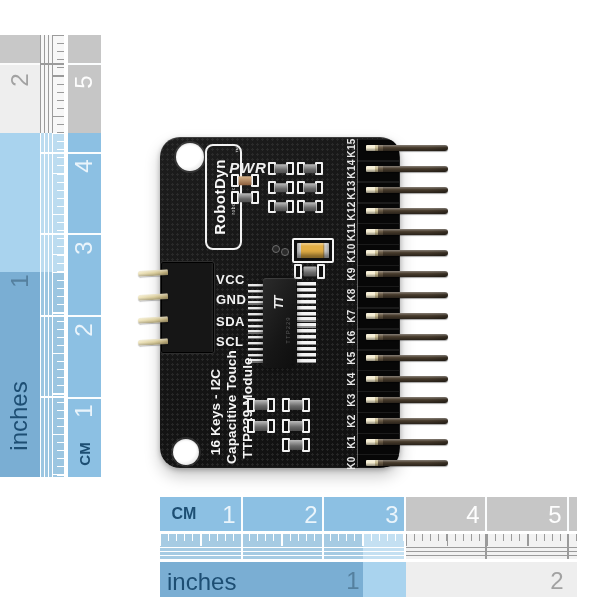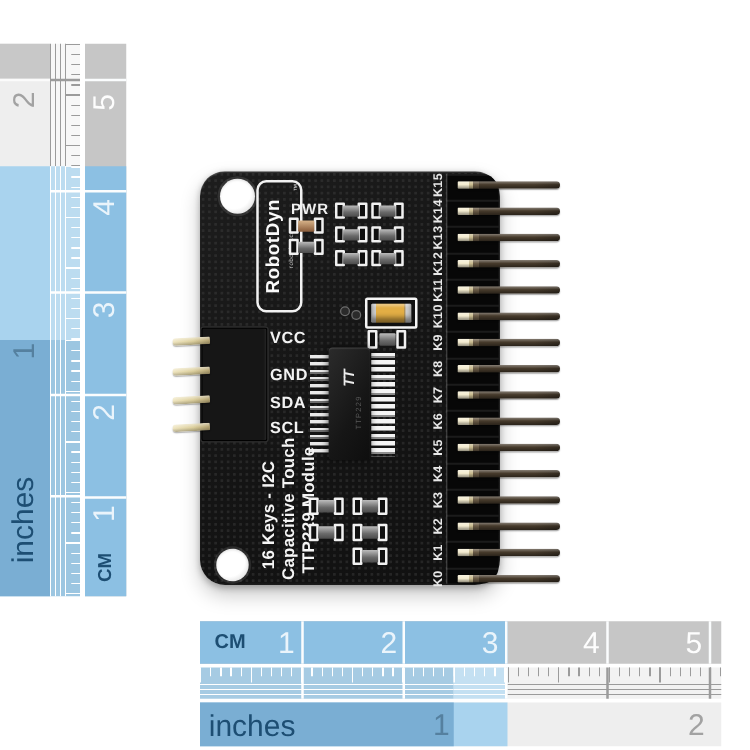--- a/index.html
+++ b/index.html
@@ -59,21 +59,21 @@
     background:
       linear-gradient(to bottom, rgba(255,255,255,.5), rgba(255,255,255,0) 50%, rgba(0,0,0,.25)),
       linear-gradient(90deg,#efe5bf,#dccf9d 55%,#b3a271);
     box-shadow:0 1px 1px rgba(0,0,0,.3);}
   .siglabel{position:absolute;left:216px;font-size:13px;font-weight:bold;color:#f2f2f2;letter-spacing:.5px;}
   .logobox{position:absolute;left:205px;top:144px;width:37px;height:106px;border:2.5px solid #f2f2f2;
     border-radius:8px;box-sizing:border-box;}
   .brandname{font-size:15px;font-weight:800;color:#fafafa;letter-spacing:.5px;}
   .brandurl{font-size:5px;color:#cfcfcf;letter-spacing:.4px;}
   .tmmark{font-size:6px;color:#e8e8e8;}
-  .pwr{font-size:12px;font-weight:bold;color:#f0f0f0;letter-spacing:.8px;}
+  .pwr{font-size:15px;font-weight:bold;color:#f0f0f0;letter-spacing:.8px;font-style:italic;}
   .smd{position:absolute;}
   .smd .pad{position:absolute;top:0;width:8px;height:100%;box-sizing:border-box;
     background:#101010;border:2px solid #f1f1f1;border-radius:1px;}
   .smd .pl{left:0;} .smd .pr{right:0;}
   .smd .bod{position:absolute;left:50%;top:50%;transform:translate(-50%,-50%);
     width:13px;height:72%;background:linear-gradient(#bdbdbd,#6a6a6a 60%,#4c4c4c);border-radius:1px;}
   .capbox{position:absolute;left:292px;top:238px;width:42px;height:25px;border:2px solid #f5f5f5;
     border-radius:2px;box-sizing:border-box;background:#101010;}
   .capbody{position:absolute;left:3px;top:3px;width:32px;height:15px;border-radius:1px;
     background:linear-gradient(90deg,#cfcfcf 0 4px,#e3ae45 4px 26px,#a87a22 26px,#cfcfcf 28px);
@@ -297,21 +297,21 @@
       <span class="rot klabel" style="left: 351px; top: 232px;">K11</span>
       <div class="rpin" style="top: 208px;"></div>
       <span class="rot klabel" style="left: 351px; top: 211px;">K12</span>
       <div class="rpin" style="top: 187px;"></div>
       <span class="rot klabel" style="left: 351px; top: 190px;">K13</span>
       <div class="rpin" style="top: 166px;"></div>
       <span class="rot klabel" style="left: 351px; top: 169px;">K14</span>
       <div class="rpin" style="top: 145px;"></div>
       <span class="rot klabel" style="left: 351px; top: 148px;">K15</span>
       <div class="lpin" style="top: 270px;"></div>
-      <span class="siglabel" style="top: 262px;">VCC</span>
+      <span class="siglabel" style="top: 272px;">VCC</span>
       <div class="lpin" style="top: 294px;"></div>
       <span class="siglabel" style="top: 292px;">GND</span>
       <div class="lpin" style="top: 317px;"></div>
       <span class="siglabel" style="top: 314px;">SDA</span>
       <div class="lpin" style="top: 339px;"></div>
       <span class="siglabel" style="top: 334px;">SCL</span>
     </div>
 
 </div>
 

